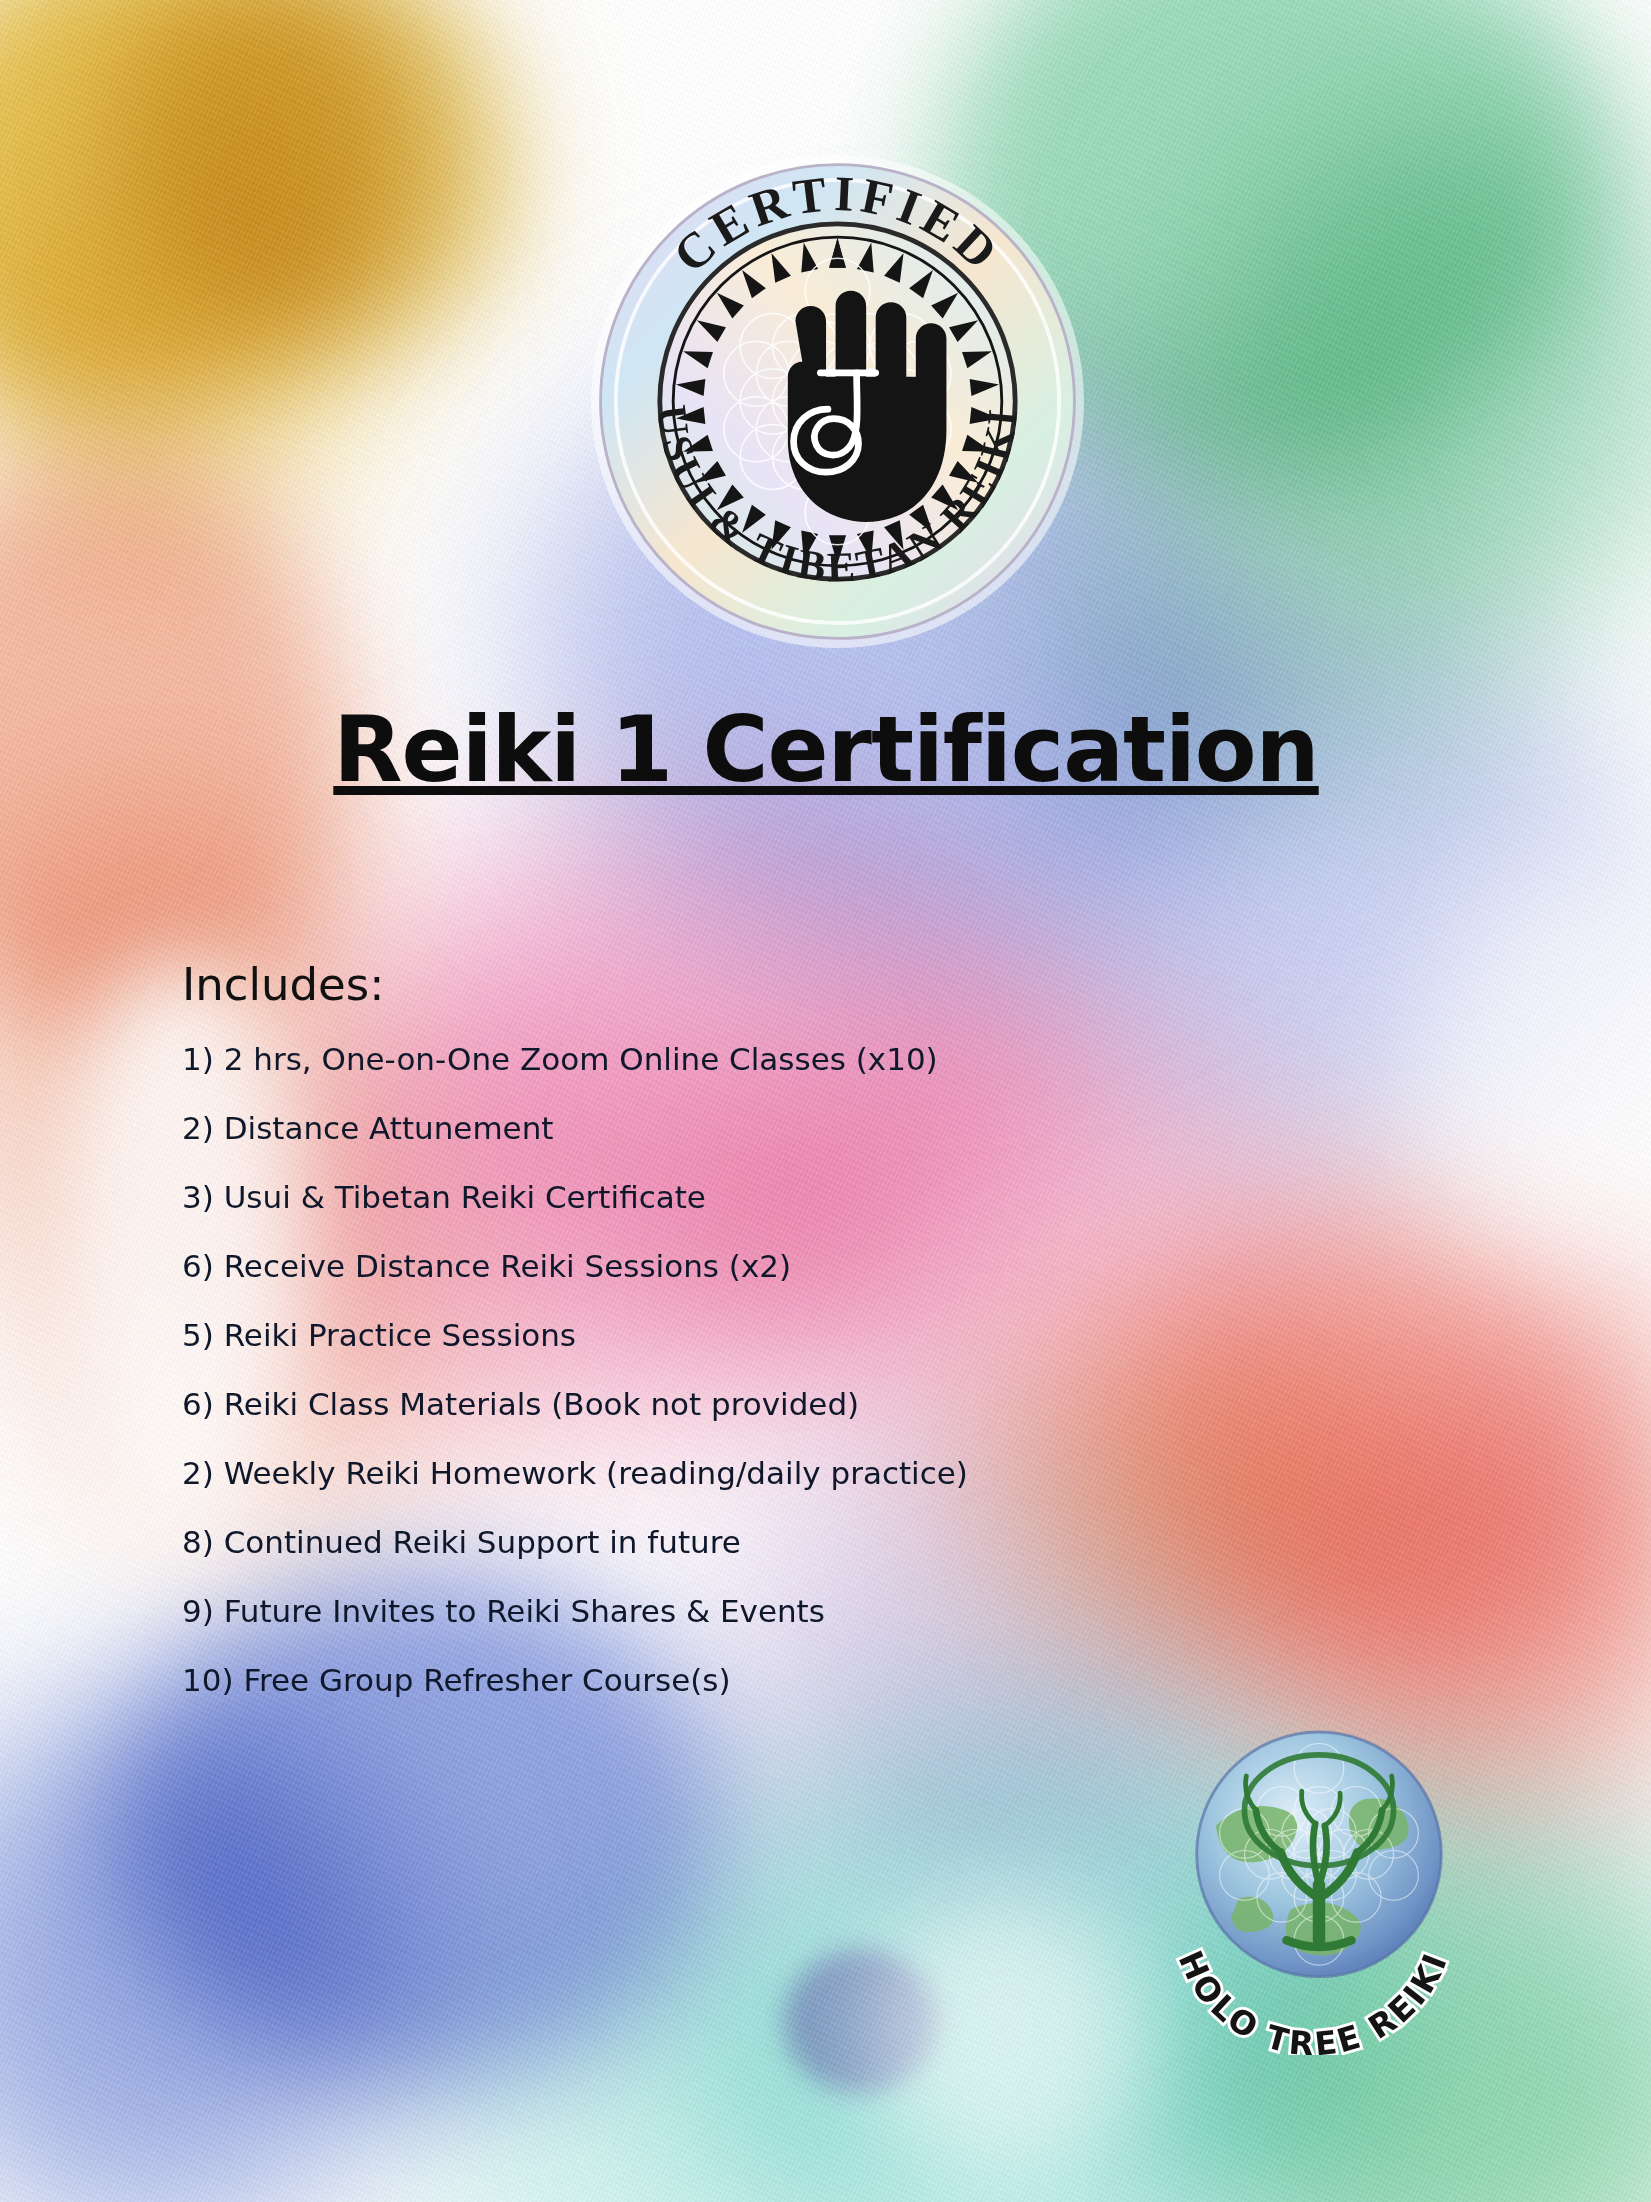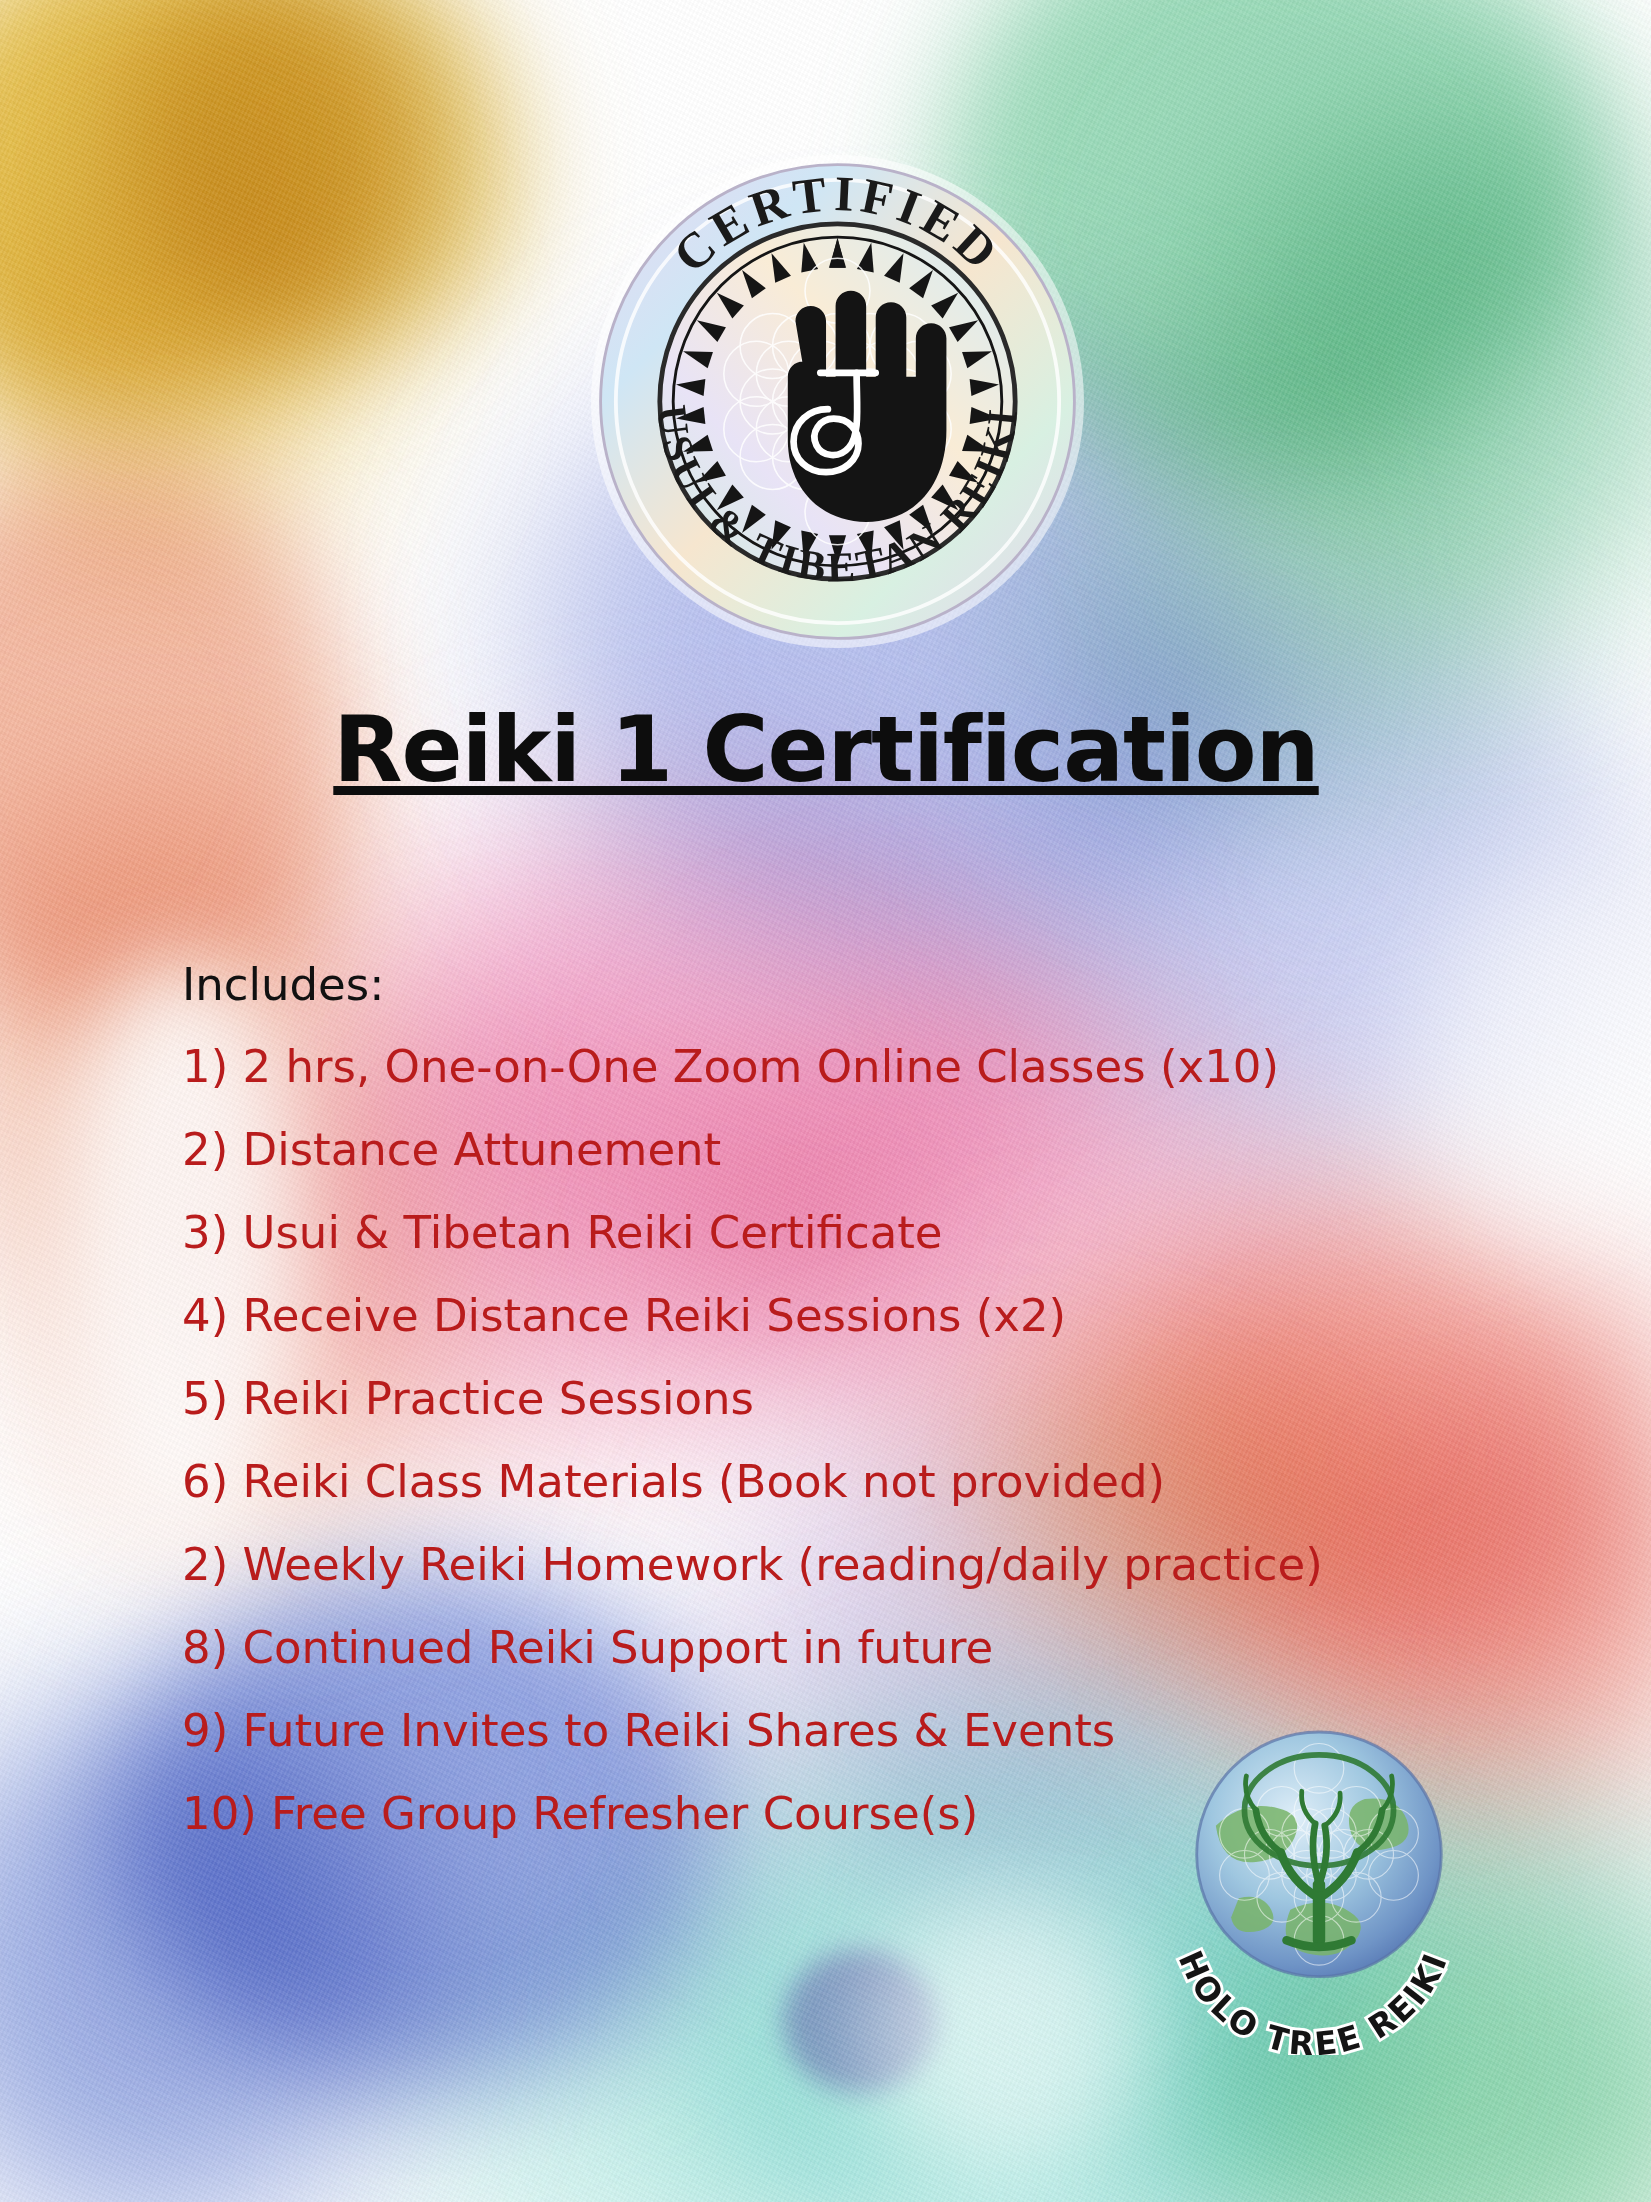--- a/index.html
+++ b/index.html
@@ -122,23 +122,23 @@
     width: 1338px;
     margin-top: 36px;
   }
   .includes-label {
     font-size: 45px;
     color: #111111;
     margin-bottom: 32.5px;
     font-family: "DejaVu Sans", sans-serif;
   }
   .item {
-    font-size: 45px;
+    font-size: 31px;
     line-height: 1.0;
-    color: #b91c1c;
+    color: #0f172a;
     margin-bottom: 38px;
     white-space: nowrap;
     font-family: "DejaVu Sans", sans-serif;
   }
 
   
   .tree-logo {
     position: absolute;
     left: 1147px;
     top: 1711px;
@@ -330,21 +330,21 @@
     </svg>
   </div>
 
   <div class="title">Reiki 1 Certification</div>
 
   <div class="content">
     <div class="includes-label">Includes:</div>
     <div class="item">1) 2 hrs, One-on-One Zoom Online Classes (x10)</div>
     <div class="item">2) Distance Attunement</div>
     <div class="item">3) Usui &amp; Tibetan Reiki Certificate</div>
-    <div class="item">4) Receive Distance Reiki Sessions (x2)</div>
+    <div class="item">6) Receive Distance Reiki Sessions (x2)</div>
     <div class="item">5) Reiki Practice Sessions</div>
     <div class="item">6) Reiki Class Materials (Book not provided)</div>
     <div class="item">2) Weekly Reiki Homework (reading/daily practice)</div>
     <div class="item">8) Continued Reiki Support in future</div>
     <div class="item">9) Future Invites to Reiki Shares &amp; Events</div>
     <div class="item">10) Free Group Refresher Course(s)</div>
   </div>
 
   <div class="tree-logo">
     <svg viewBox="0 0 360 360" xmlns="http://www.w3.org/2000/svg">

